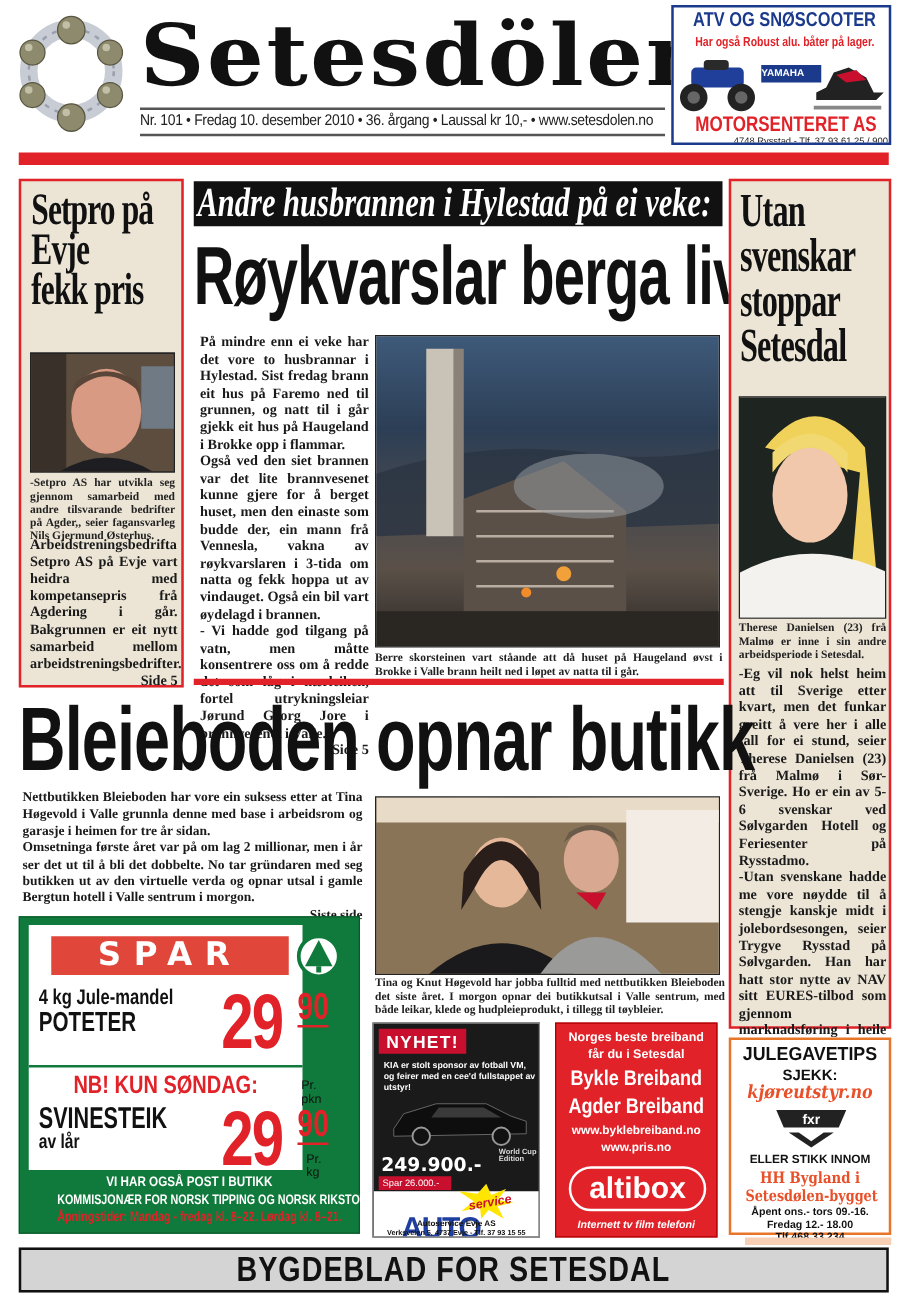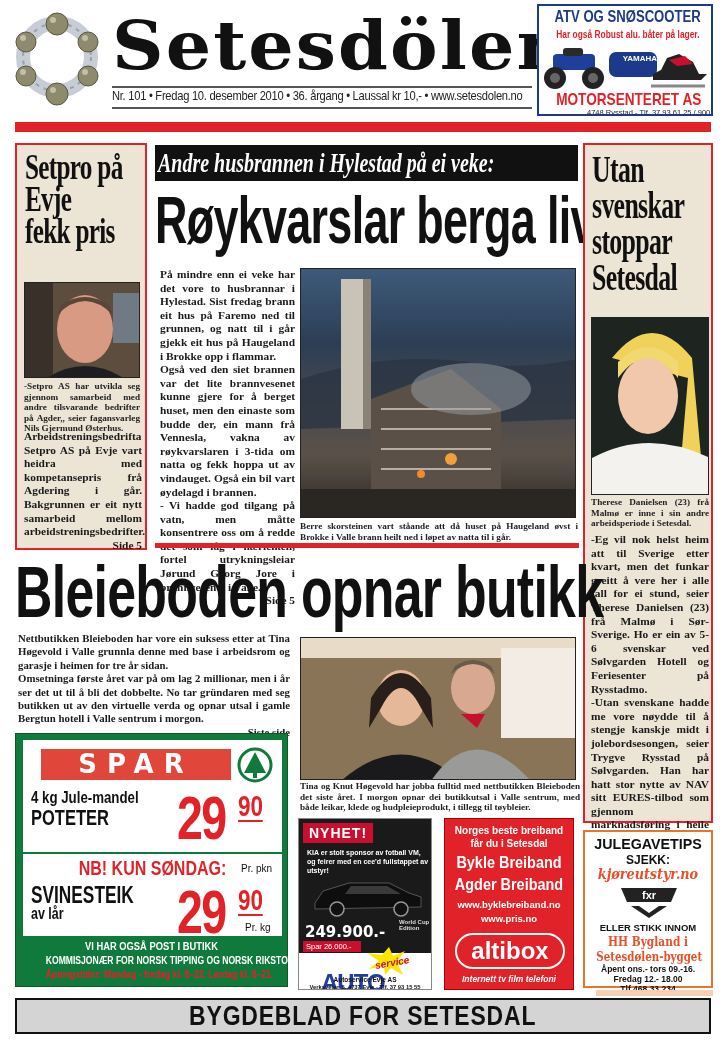--- a/index.html
+++ b/index.html
@@ -14,38 +14,38 @@
   .masthead-info { left: 112px; top: 89px; width: 420px; font-family: "Liberation Sans", sans-serif; font-size: 12.4px; letter-spacing: -0.3px; transform: scaleX(0.9); transform-origin: left; white-space: nowrap; color: #222; }
   .masthead-line-bot { left: 112px; top: 107px; width: 420px; height: 2px; background: #555; }
   .red-bar { left: 15px; top: 122px; width: 696px; height: 10px; background: #e12228; }
 
   
   .ad-atv { left: 537px; top: 4px; width: 176px; height: 112px; border: 2px solid #1b3a8c; background: #fff; overflow: hidden; }
   .ad-atv .title { position: absolute; left: 0; top: 2px; width: 100%; text-align: center; font-family: "Liberation Sans", sans-serif; font-weight: bold; font-size: 16px; color: #1b3a8c; transform: scaleX(0.82); white-space: nowrap; }
   .ad-atv .sub { position: absolute; left: 0; top: 22px; width: 100%; text-align: center; font-family: "Liberation Sans", sans-serif; font-weight: bold; font-size: 10.5px; color: #e12228; transform: scaleX(0.8); white-space: nowrap; }
   .ad-atv .quad { position: absolute; left: 4px; top: 38px; width: 62px; height: 48px; }
   .ad-atv .sled { position: absolute; left: 110px; top: 38px; width: 60px; height: 46px; }
-  .ad-atv .yamaha { position: absolute; left: 70px; top: 46px; width: 48px; height: 25px; background: #1b3a8c; color: #fff; font-family: "Liberation Sans", sans-serif; font-weight: bold; font-size: 8px; line-height: 14px; text-align: right; border-radius: 7px; }
+  .ad-atv .yamaha { position: absolute; left: 70px; top: 46px; width: 48px; height: 14px; background: #1b3a8c; color: #fff; font-family: "Liberation Sans", sans-serif; font-weight: bold; font-size: 8px; line-height: 14px; text-align: left; }
   .ad-atv .brand { position: absolute; left: 0; top: 84px; width: 100%; text-align: center; font-family: "Liberation Sans", sans-serif; font-weight: bold; font-size: 17px; color: #e12228; transform: scaleX(0.8); white-space: nowrap; }
   .ad-atv .addr { position: absolute; left: 0; top: 102px; width: 100%; text-align: center; font-family: "Liberation Sans", sans-serif; font-size: 7.5px; color: #222; white-space: nowrap; padding-left: 48px; }
 
   
   .box-left { left: 15px; top: 143px; width: 132px; height: 407px; background: #ece5d6; border: 2px solid #e12228; }
   .headline-condensed { font-family: "Liberation Serif", serif; font-weight: bold; color: #111; transform-origin: left top; letter-spacing: -1px; }
   .box-left .hl { position: absolute; left: 8px; top: 6px; width: 170px; font-size: 36px; line-height: 32px; transform: scaleX(0.7); }
   .photo { background: #333; border: 1px solid #222; overflow: hidden; }
   .box-left .photo { position: absolute; left: 7px; top: 137px; width: 116px; height: 96px; }
   .caption { font-family: "Liberation Serif", serif; font-weight: bold; font-size: 9.2px; line-height: 10.6px; color: #222; text-align: justify; }
   .box-left .caption { position: absolute; left: 7px; top: 236px; width: 116px; }
   .bodytext { font-family: "Liberation Serif", serif; font-weight: bold; font-size: 11.4px; line-height: 13.6px; color: #1a1a1a; text-align: justify; }
   .box-left .bodytext { position: absolute; left: 7px; top: 285px; width: 118px; }
   .side-ref { display: block; text-align: right; }
 
   
-  .kicker { left: 155px; top: 145px; width: 423px; height: 36px; background: #111; color: #fff; font-family: "Liberation Serif", serif; font-style: italic; font-weight: bold; font-size: 27px; line-height: 36px; white-space: nowrap; overflow: hidden; }
+  .kicker { left: 155px; top: 145px; width: 423px; height: 36px; background: #111; color: #fff; font-family: "Liberation Serif", serif; font-style: italic; font-weight: bold; font-size: 33px; line-height: 36px; white-space: nowrap; overflow: hidden; }
   .kicker span { display: inline-block; transform: scaleX(0.74); transform-origin: left; padding-left: 4px; }
   .fire-headline { left: 155px; top: 182px; width: 430px; font-family: "Liberation Sans", sans-serif; font-weight: bold; font-size: 66px; line-height: 76px; color: #111; white-space: nowrap; transform: scaleX(0.68); transform-origin: left; letter-spacing: -1px; }
   .fire-text { left: 160px; top: 268px; width: 135px; }
   .fire-photo { left: 300px; top: 268px; width: 276px; height: 250px; background: linear-gradient(180deg, #3e5a7a 0%, #2c3e55 30%, #4a4a4e 55%, #5a5048 75%, #2e2a26 100%); }
   .fire-caption { left: 300px; top: 521px; width: 278px; }
   .red-rule-mid { left: 155px; top: 543px; width: 424px; height: 5px; background: #e12228; }
 
   
   .box-right { left: 583px; top: 143px; width: 130px; height: 680px; background: #ece5d6; border: 2px solid #e12228; }
   .box-right .hl { position: absolute; left: 7px; top: 6px; width: 180px; font-size: 38px; line-height: 36px; transform: scaleX(0.68); }
@@ -54,21 +54,21 @@
   .box-right .bodytext { position: absolute; left: 6px; top: 388px; width: 118px; }
 
   
   .bleie-headline { left: 15px; top: 552px; width: 570px; font-family: "Liberation Sans", sans-serif; font-weight: bold; font-size: 72px; line-height: 80px; color: #111; white-space: nowrap; transform: scaleX(0.72); transform-origin: left; letter-spacing: -1px; }
   .bleie-text { left: 18px; top: 632px; width: 272px; font-size: 10.8px; line-height: 13.4px; }
   .bleie-photo { left: 300px; top: 637px; width: 276px; height: 143px; background: linear-gradient(90deg, #6a5438 0%, #8a7050 30%, #2a2422 45%, #b8b0a8 65%, #e8e0d8 100%); }
   .bleie-caption { left: 300px; top: 781px; width: 280px; }
 
   
   .ad-spar { left: 15px; top: 733px; width: 273px; height: 254px; background: #0f7a3b; border: 1px solid #0a5a2a; }
-  .ad-spar .inner { position: absolute; left: 7px; top: 6px; width: 259px; height: 196px; background: #fff; }
+  .ad-spar .inner { position: absolute; left: 7px; top: 6px; width: 219px; height: 196px; background: #fff; }
   .ad-spar .logo { position: absolute; left: 18px; top: 9px; width: 190px; height: 31px; background: #e0473a; color: #fff; font-family: "DejaVu Sans", sans-serif; font-weight: bold; font-size: 26px; line-height: 31px; text-align: center; letter-spacing: 10px; }
   .ad-spar .tree { position: absolute; left: 214px; top: 7px; width: 36px; height: 36px; }
   .ad-spar .prod1 { position: absolute; left: 8px; top: 49px; font-family: "Liberation Sans", sans-serif; font-weight: bold; font-size: 17px; line-height: 18px; color: #111; transform: scaleX(0.78); transform-origin: left; white-space: nowrap; }
   .ad-spar .prod1b { position: absolute; left: 8px; top: 67px; font-family: "Liberation Sans", sans-serif; font-weight: bold; font-size: 22px; line-height: 22px; color: #111; transform: scaleX(0.75); transform-origin: left; white-space: nowrap; }
   .price-big { position: absolute; font-family: "Liberation Sans", sans-serif; font-weight: bold; font-size: 62px; line-height: 60px; color: #e12228; transform: scaleX(0.75); transform-origin: left; letter-spacing: -2px; }
   .price-cents { position: absolute; font-family: "Liberation Sans", sans-serif; font-weight: bold; font-size: 30px; line-height: 28px; color: #e12228; transform: scaleX(0.75); transform-origin: left; border-bottom: 2px solid #e12228; }
   .price-unit { position: absolute; font-family: "Liberation Sans", sans-serif; font-size: 10px; color: #111; }
   .ad-spar .divider { position: absolute; left: 0; top: 112px; width: 100%; height: 2px; background: #0f7a3b; }
   .ad-spar .nb { position: absolute; left: 0; top: 117px; width: 100%; text-align: center; font-family: "Liberation Sans", sans-serif; font-weight: bold; font-size: 20px; color: #e12228; transform: scaleX(0.8); white-space: nowrap; }
   .ad-spar .prod2 { position: absolute; left: 8px; top: 143px; font-family: "Liberation Sans", sans-serif; font-weight: bold; font-size: 24px; line-height: 24px; color: #111; transform: scaleX(0.72); transform-origin: left; white-space: nowrap; }

